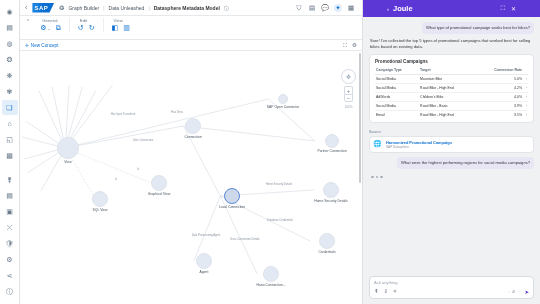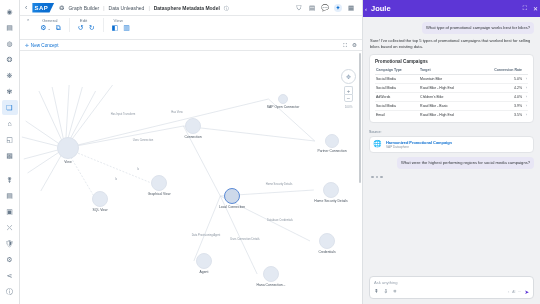--- a/index.html
+++ b/index.html
@@ -99,21 +99,21 @@
   
   .vscroll { position: absolute; right: 1px; top: 2px; width: 2px; height: 130px; background: #c8ccd0; border-radius: 1px; }
 
   
   .joule {
     width: 178px; flex: 0 0 178px; height: 304px; background: #f0f1f3;
     display: flex; flex-direction: column; border-left: 1px solid #dde0e3;
   }
   .j-hdr {
     height: 17px; background: #5d36d6; display: flex; align-items: center;
-    padding: 0 2px; gap: 4px; flex: 0 0 17px;
+    padding: 0 24px; gap: 4px; flex: 0 0 17px;
   }
   .j-back { color: #fff; font-size: 6px; }
   .j-title { color: #fff; font-size: 7.5px; font-weight: bold; }
   .j-hdr-right { margin-left: auto; display: flex; gap: 6px; align-items: center; }
   .j-hico { color: #fff; font-size: 6px; opacity: .92; }
 
   .j-body { flex: 1 1 auto; overflow: hidden; padding: 5px 6px 0 6px; display: flex; flex-direction: column; gap: 4px; }
 
   .msg-user {
     align-self: flex-end; max-width: 88%; background: #e8e6f5; color: #32363a;

